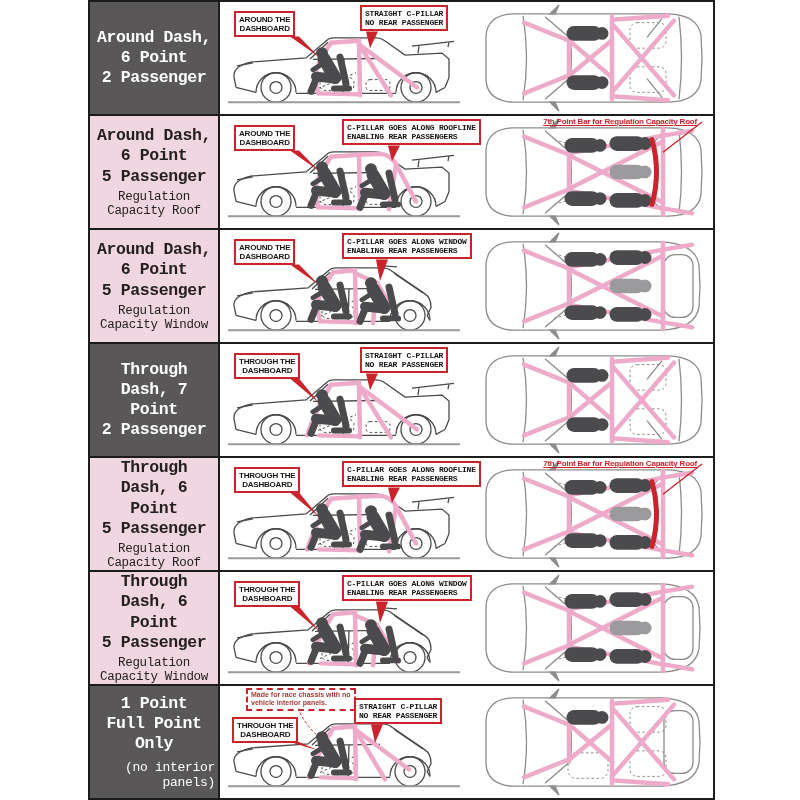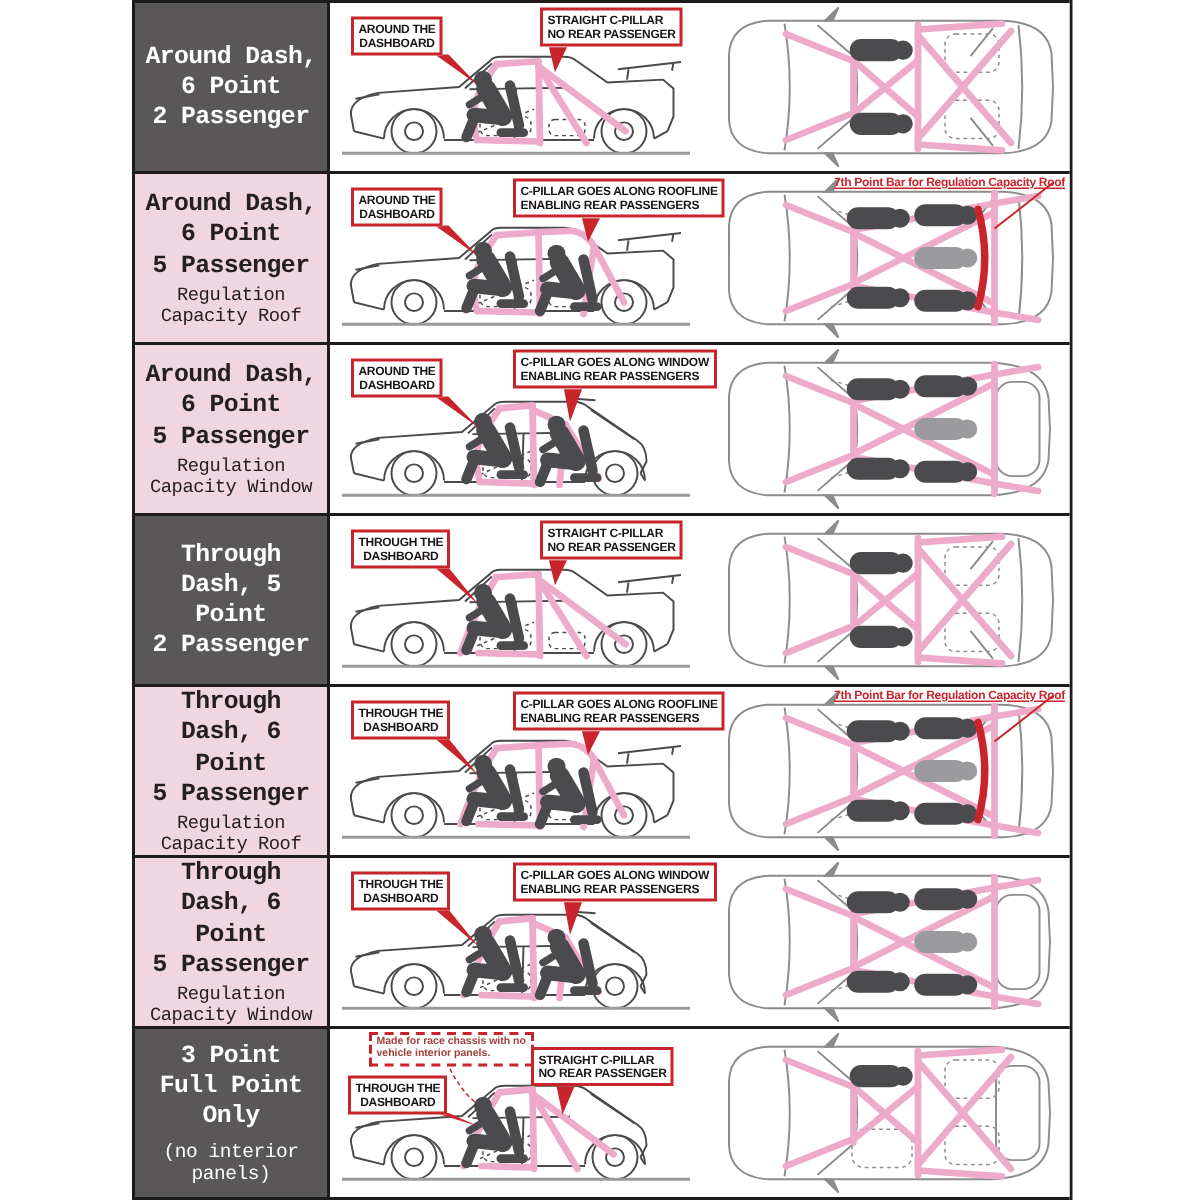--- a/index.html
+++ b/index.html
@@ -12,40 +12,40 @@
   .row { flex:1; display:flex; min-height:0; border-bottom:2px solid var(--border,#1c1c1c); }
   .row:first-child { border-top:2px solid var(--border,#1c1c1c); }
 
   .label-cell { width:130px; flex:0 0 130px; border-right:2px solid var(--border,#1c1c1c);
     display:flex; flex-direction:column; justify-content:center; align-items:center;
     text-align:center; padding:4px 3px;font-family:Liberation Mono, monospace; }
   .row.gray .label-cell { background:var(--gray-bg,#595757); color:#ffffff; }
   .row.pink .label-cell { background:var(--pink-bg,#f0d6e0); color:var(--dark-text,#242021); }
   .label-line { font-weight:bold; font-size:16.5px; line-height:1.22; letter-spacing:-0.4px; }
   .sub-label { font-size:12.5px; margin-top:3px; letter-spacing:-0.3px; }
-  .row.gray .sub-label { margin-top:6px; font-size:13px; }
+  .row.gray .sub-label { margin-top:6px; font-size:13px;text-align:right; }
 
   .diagram-cell { flex:1 1 auto; position:relative; background:#fff; overflow:hidden; }
   svg.side { position:absolute; left:0; top:0; z-index:1; }
   svg.top  { position:absolute; left:246px; top:0; z-index:1; }
 
   .callout { position:absolute; background:#fff; border:2px solid var(--red,#c9242b);
     color:#191516; font-weight:bold; font-size:8px; line-height:1.15;
     padding:2px 3px; letter-spacing:-0.2px; white-space:nowrap; z-index:3; }
   .callout.dash   { left:14px; top:9px;text-align:center; }
-  .callout.pillar { left:140px; top:3px; }
+  .callout.pillar { left:140px; top:3px;font-family:Liberation Mono, monospace; }
   .row.style-roofline .callout.pillar, .row.style-window .callout.pillar { left:122px; }
   .row.has-note .callout.dash   { top:31px; left:12px; }
   .row.has-note .callout.pillar { top:12px; left:134px; }
 
   .note { position:absolute; left:26px; top:2px; background:#fff;
     border:2px dashed var(--red,#c9242b); color:#a03e3a; font-weight:bold;
     font-size:7px; line-height:1.2; padding:1px 3px; white-space:nowrap; z-index:2; }
 
-  .seventh { position:absolute; right:3px; top:1px; color:var(--red,#c9242b);
+  .seventh { position:absolute; right:16px; top:1px; color:var(--red,#c9242b);
     font-weight:bold; font-size:8px; letter-spacing:-0.2px;
     text-decoration:underline; white-space:nowrap; z-index:3; }
 </style>
 </head>
 <body>
 
 <div class="table" id="tbl">
     <div class="row gray style-straight">
       <div class="label-cell">
         <div class="label-line">Around Dash, 6 Point</div>
@@ -355,21 +355,21 @@
           <div>DASHBOARD</div>
         </div>
         <div class="callout pillar">
           <div>C-PILLAR GOES ALONG WINDOW</div>
           <div>ENABLING REAR PASSENGERS</div>
         </div>
       </div>
     </div>
     <div class="row gray style-straight">
       <div class="label-cell">
-        <div class="label-line">Through Dash, 5 Point</div>
+        <div class="label-line">Through Dash, 7 Point</div>
         <div class="label-line">2 Passenger</div>
       </div>
       <div class="diagram-cell">
         <svg class="side" width="246" height="112" viewBox="0 0 246 114" preserveAspectRatio="none">
           <g stroke="#4a4a4c" stroke-width="1.3" fill="none">
             <path d="M16,87 L14,76 Q13,65 32,61 L86,57 L107,39 Q109,36.5 114,36.5 L156,36.5 Q161,36.5 164,39 L185,54 L222,52 L229,58 L229,77 L225,87"></path>
 <path d="M36,92 A20,20 0 0 1 76,92"></path>
             <path d="M176,92 A20,20 0 0 1 216,92"></path>
 <path d="M16,87 L36,92 M76,93 L176,93 M216,92 L225,87"></path>
 <path d="M90,58 L108,41"></path>
@@ -669,21 +669,21 @@
           <div>DASHBOARD</div>
         </div>
         <div class="callout pillar">
           <div>C-PILLAR GOES ALONG WINDOW</div>
           <div>ENABLING REAR PASSENGERS</div>
         </div>
       </div>
     </div>
     <div class="row gray style-straight has-note">
       <div class="label-cell">
-        <div class="label-line">3 Point</div>
+        <div class="label-line">1 Point</div>
         <div class="label-line">Full Point Only</div>
         <div class="sub-label">(no interior panels)</div>
       </div>
       <div class="diagram-cell">
         <svg class="side" width="246" height="112" viewBox="0 0 246 114" preserveAspectRatio="none">
           <g stroke="#4a4a4c" stroke-width="1.3" fill="none">
             <path d="M16,87 L14,77 Q13,67 32,63 L88,59 L109,41 Q111,38.5 117,38.5 L162,38.5 Q168,38.5 172,42 L205,65 Q211,69 211,79 L207,87"></path>
 <path d="M36,92 A20,20 0 0 1 76,92"></path>
             <path d="M170,92 A20,20 0 0 1 210,92"></path>
 <path d="M16,87 L36,92 M76,93 L170,93 M210,92 L207,87"></path>

